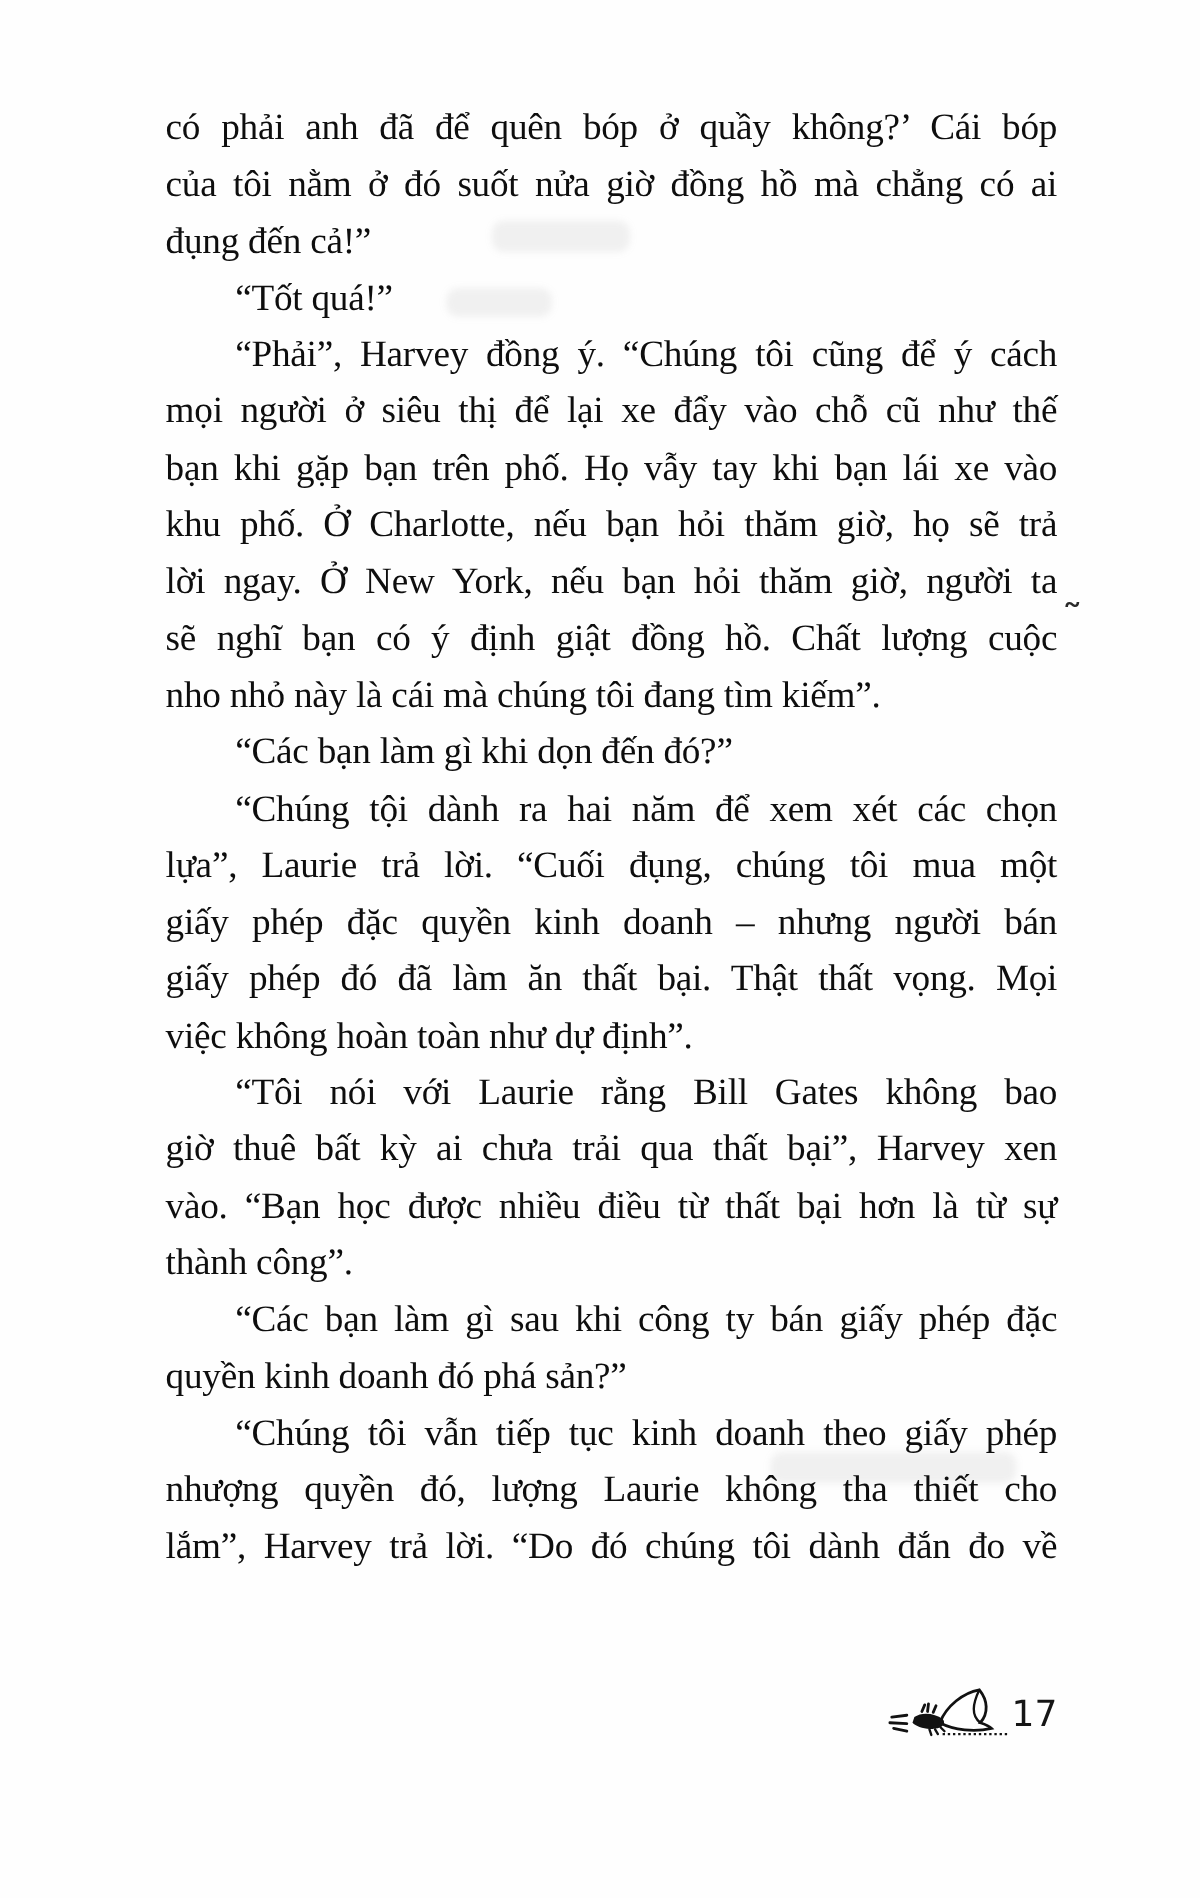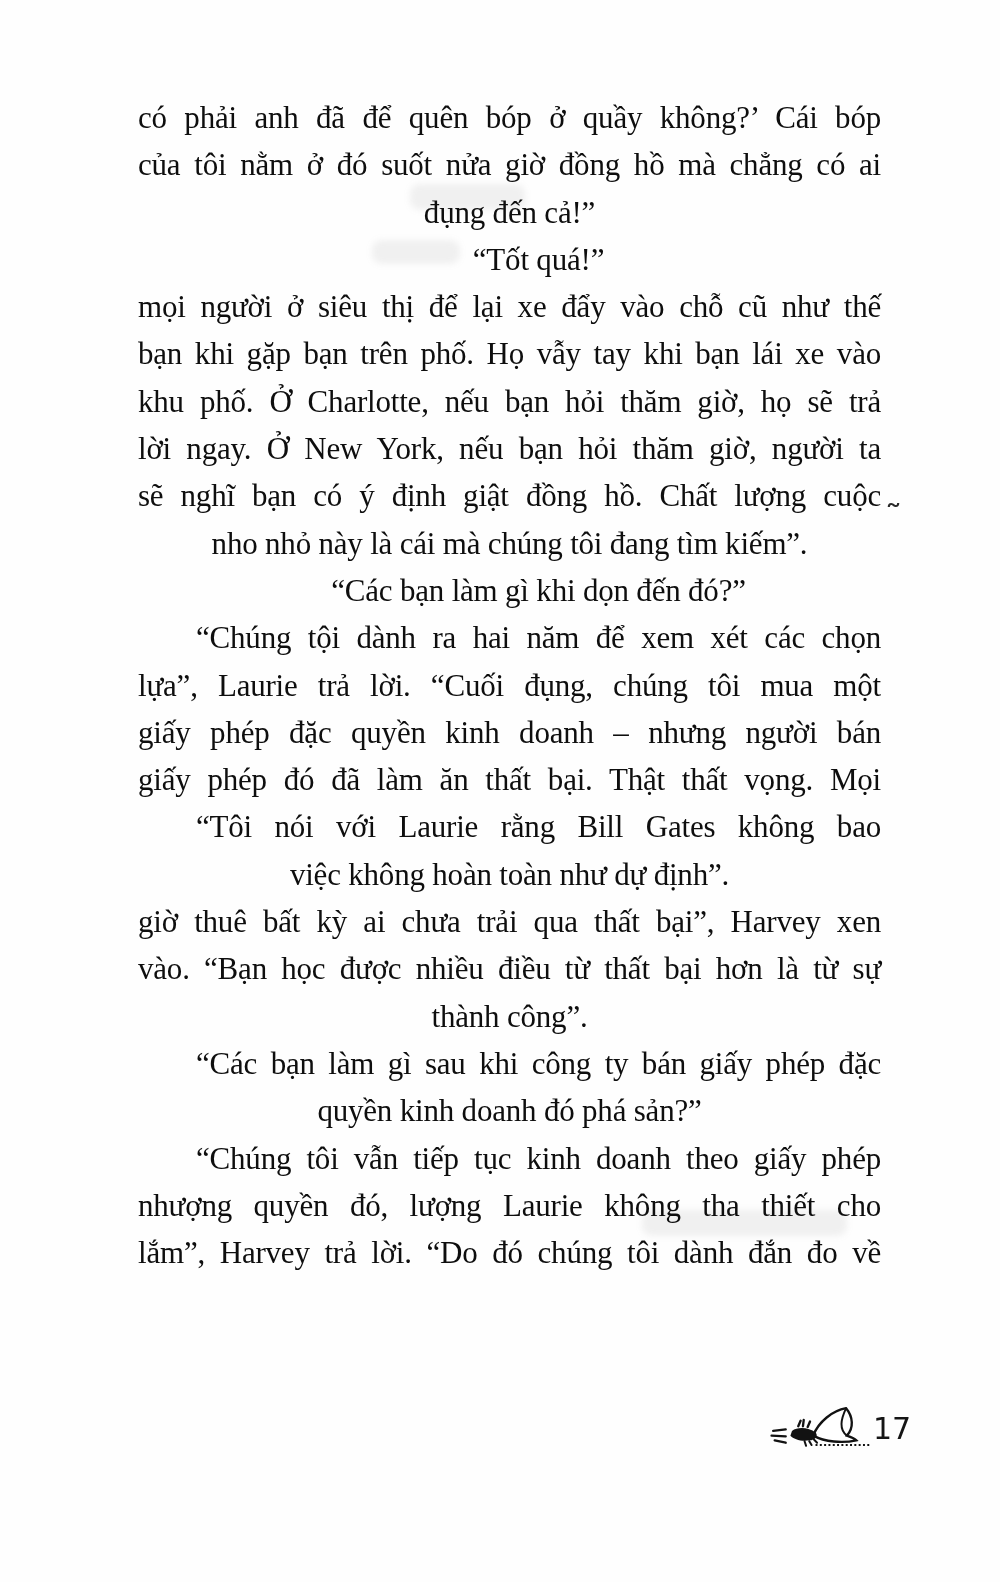--- a/index.html
+++ b/index.html
@@ -12,39 +12,39 @@
     overflow: hidden;
   }
   .page {
     position: absolute;
     inset: 0;
     background: #fefefe;
   }
   .text-block {
     position: absolute;
     left: 138px;
-    top: 94px;
+    top: 82px;
     width: 743px;
   }
   .line {
     font-size: 31px;
     line-height: 47.3px;
     letter-spacing: -0.2px;
-    text-align: center;
+    text-align: left;
   }
   .line.fill {
     text-align: justify;
     text-align-last: justify;
   }
   .line.indent {
     text-indent: 58px;
   }
   .footer {
     position: absolute;
-    left: 770px;
+    left: 740px;
     top: 1404px;
     display: flex;
     align-items: flex-end;
     gap: 1px;
   }
   .pagenum {
     font-family: "DejaVu Sans", sans-serif;
     font-size: 30px;
     line-height: 1;
     color: #151515;
@@ -78,33 +78,34 @@
   <div class="smudge s2"></div>
   <div class="smudge s3"></div>
 
   <span class="stray-mark">˜</span>
 
   <div class="text-block">
       <div class="line fill">có phải anh đã để quên bóp ở quầy không?’ Cái bóp</div>
       <div class="line fill">của tôi nằm ở đó suốt nửa giờ đồng hồ mà chẳng có ai</div>
       <div class="line">đụng đến cả!”</div>
       <div class="line indent">“Tốt quá!”</div>
+      <div class="line indent fill">“Phải”, Harvey đồng ý. “Chúng tôi cũng để ý cách</div>
       <div class="line fill">mọi người ở siêu thị để lại xe đẩy vào chỗ cũ như thế</div>
       <div class="line fill">bạn khi gặp bạn trên phố. Họ vẫy tay khi bạn lái xe vào</div>
       <div class="line fill">khu phố. Ở Charlotte, nếu bạn hỏi thăm giờ, họ sẽ trả</div>
       <div class="line fill">lời ngay. Ở New York, nếu bạn hỏi thăm giờ, người ta</div>
       <div class="line fill">sẽ nghĩ bạn có ý định giật đồng hồ. Chất lượng cuộc</div>
       <div class="line">nho nhỏ này là cái mà chúng tôi đang tìm kiếm”.</div>
       <div class="line indent">“Các bạn làm gì khi dọn đến đó?”</div>
       <div class="line indent fill">“Chúng tội dành ra hai năm để xem xét các chọn</div>
       <div class="line fill">lựa”, Laurie trả lời. “Cuối đụng, chúng tôi mua một</div>
       <div class="line fill">giấy phép đặc quyền kinh doanh – nhưng người bán</div>
       <div class="line fill">giấy phép đó đã làm ăn thất bại. Thật thất vọng. Mọi</div>
+      <div class="line">việc không hoàn toàn như dự định”.</div>
       <div class="line indent fill">“Tôi nói với Laurie rằng Bill Gates không bao</div>
-      <div class="line">việc không hoàn toàn như dự định”.</div>
       <div class="line fill">giờ thuê bất kỳ ai chưa trải qua thất bại”, Harvey xen</div>
       <div class="line fill">vào. “Bạn học được nhiều điều từ thất bại hơn là từ sự</div>
       <div class="line">thành công”.</div>
       <div class="line indent fill">“Các bạn làm gì sau khi công ty bán giấy phép đặc</div>
       <div class="line">quyền kinh doanh đó phá sản?”</div>
       <div class="line indent fill">“Chúng tôi vẫn tiếp tục kinh doanh theo giấy phép</div>
       <div class="line fill">nhượng quyền đó, lượng Laurie không tha thiết cho</div>
       <div class="line fill">lắm”, Harvey trả lời. “Do đó chúng tôi dành đắn đo về</div>
     </div>
 

